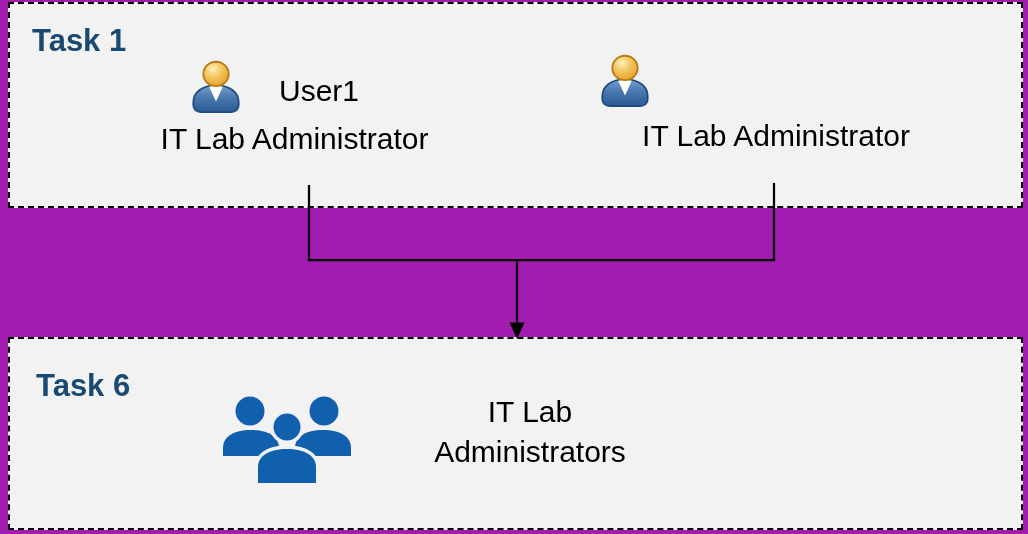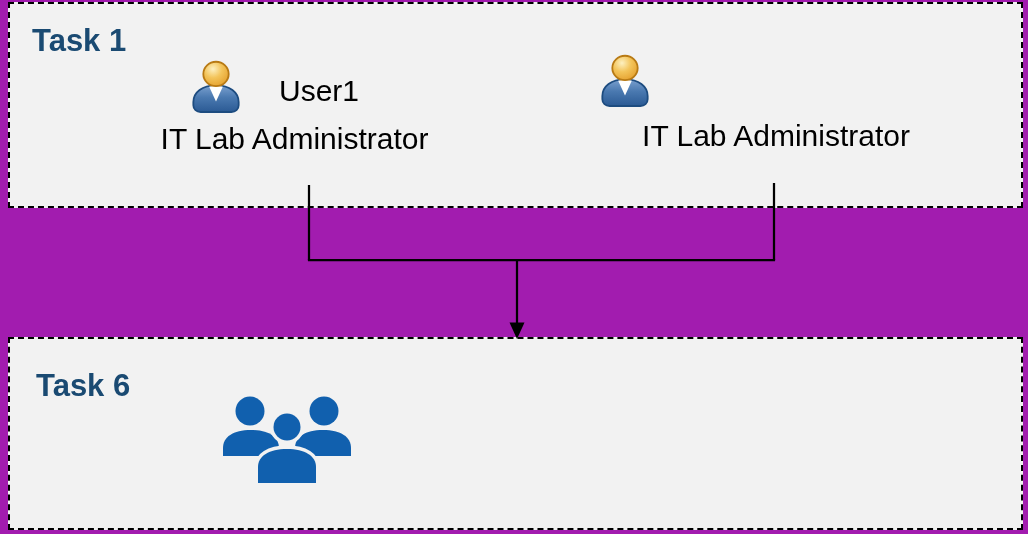--- a/index.html
+++ b/index.html
@@ -139,20 +139,22 @@
           <path d="M37 88 V72 C37 61 48 54 66 54 C84 54 95 61 95 72 V88 Z"></path>
         </g>
         <g fill="var(--group-icon, #1160ae)">
           <circle cx="66" cy="32" r="13.5"></circle>
           <path d="M37 88 V72 C37 61 48 54 66 54 C84 54 95 61 95 72 V88 Z"></path>
         </g>
       </svg>
     </span>
 
     <div id="group-label">
+      <div>IT Lab</div>
+      <div>Administrators</div>
     </div>
   </div>
 
   <svg id="connector-overlay" width="1028" height="534" viewBox="0 0 1028 534">
     <g stroke="var(--connector, #000000)" stroke-width="2.25" fill="none">
       <path d="M309 185 V260"></path>
       <path d="M774 183 V260"></path>
       <path d="M307.9 260 H775.1"></path>
       <path d="M517 260 V325"></path>
     </g>

